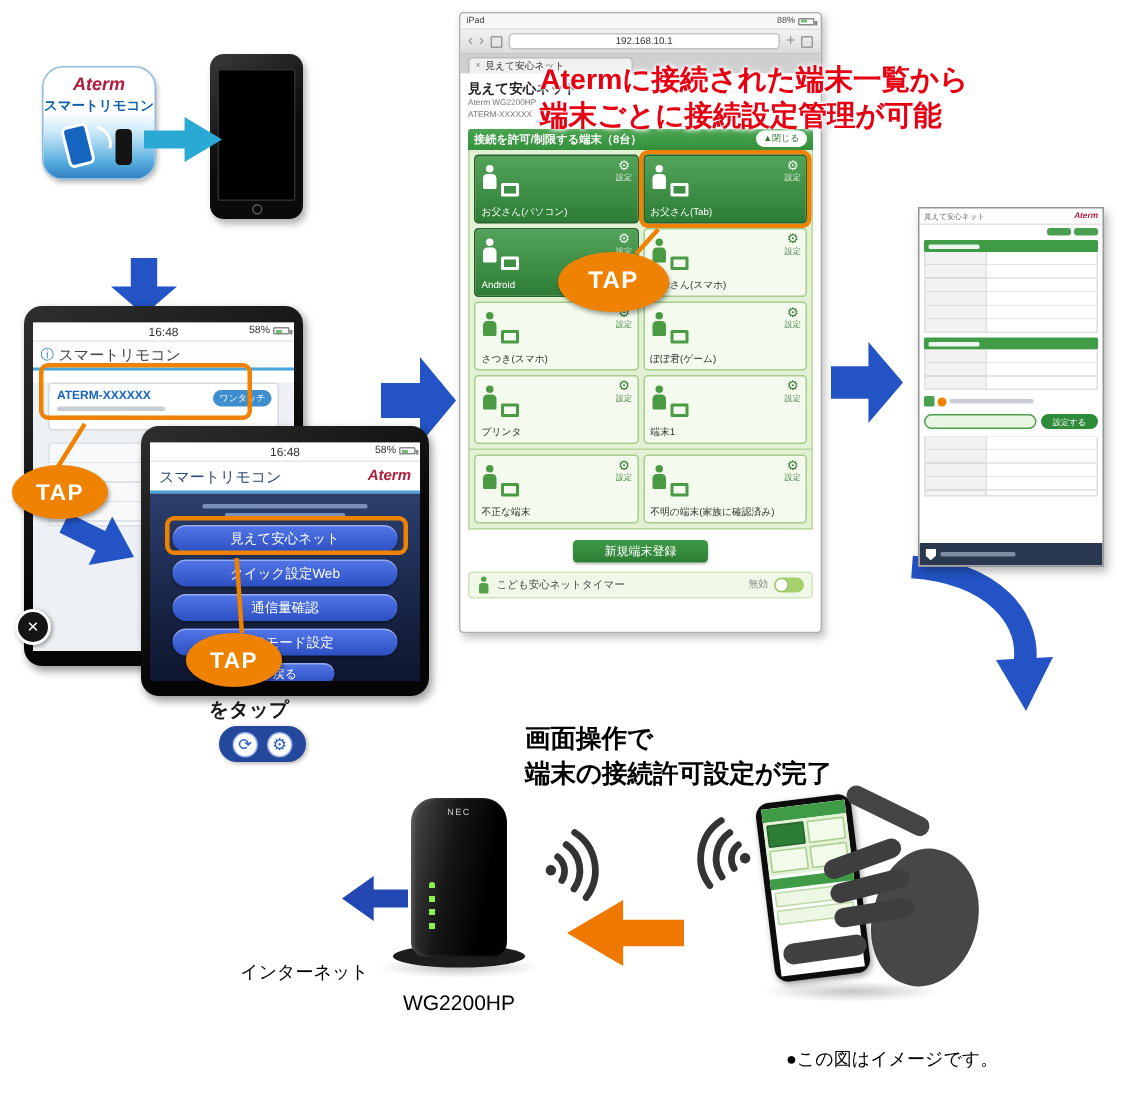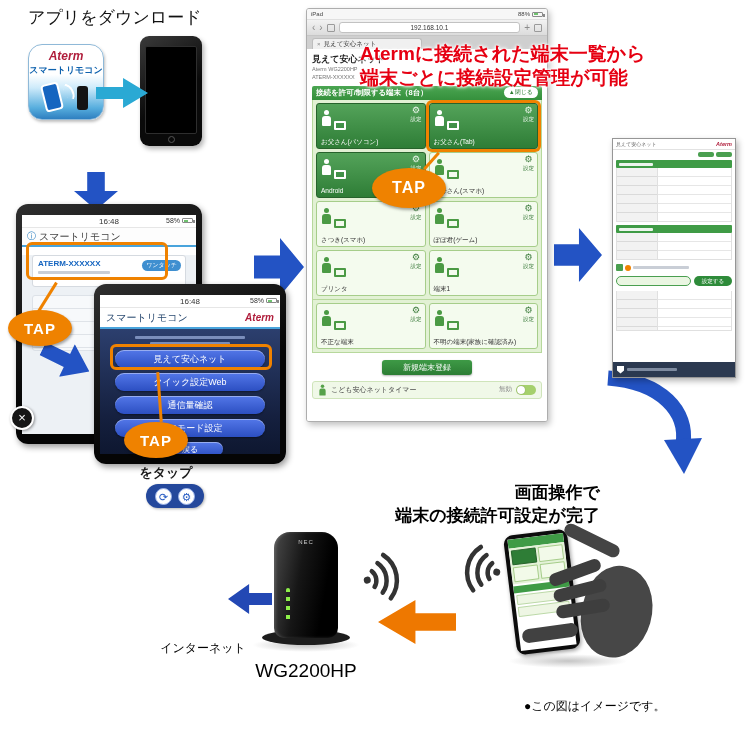--- a/index.html
+++ b/index.html
@@ -117,21 +117,21 @@
 .ico-g{width:7px;height:7px;background:#4a9f50;border-radius:1px}
 .ico-o{width:6px;height:6px;background:#ef8200;border-radius:50%}
 .sp-btnrow{display:flex;gap:3px;margin:5px 3px 0}
 .sp-btn1{flex:1;height:10px;border:1px solid #4a9f50;background:#eaf6e2;border-radius:5px}
 .sp-btn2{width:38px;height:10px;background:#2e8b3a;border-radius:5px;color:#fff;font-size:5.5px;display:flex;align-items:center;justify-content:center}
 .sp-foot{position:absolute;left:0;right:0;bottom:0;height:15px;background:#2b3950;display:flex;align-items:center;gap:3px;padding:0 4px}
 .shield{width:7px;height:8px;background:#fff;clip-path:polygon(0 0,100% 0,100% 62%,50% 100%,0 62%)}
 .sp-foot .bar{background:#7e8ba0;width:50px}
 
 
-.donetext{width:250px;text-align:right;font-size:17px;font-weight:600;color:#000;line-height:1.35;z-index:10}
+.donetext{width:250px;text-align:left;font-size:17px;font-weight:600;color:#000;line-height:1.35;z-index:10}
 .rt-body{position:absolute;left:20px;top:0;width:64px;height:106px;background:linear-gradient(100deg,#4a4a4a,#161616 40%,#000 75%);border-radius:16px 16px 10px 10px;box-shadow:inset 2px 0 3px rgba(255,255,255,.15)}
 .rt-brand{position:absolute;left:0;right:0;top:7px;text-align:center;font-size:6px;letter-spacing:1px;color:#c9c9c9}
 .rt-leds{position:absolute;left:12px;bottom:16px;width:4px;height:34px;background:repeating-linear-gradient(to bottom,#8ef04a 0,#8ef04a 4px,transparent 4px,transparent 9px);border-radius:2px}
 .rt-base{position:absolute;left:8px;top:98px;width:88px;height:15px;background:#1d1d1d;border-radius:50%}
 .rt-shadow{position:absolute;left:-2px;top:106px;width:108px;height:14px;background:radial-gradient(ellipse at center,#c2c2c2,rgba(255,255,255,0) 70%);border-radius:50%}
 
 .hp-shadow{position:absolute;left:12px;top:128px;width:120px;height:14px;background:radial-gradient(ellipse at center,#c5c5c5,rgba(255,255,255,0) 70%);border-radius:50%}
 .hp-palm{position:absolute;left:86px;top:40px;width:70px;height:92px;background:#474747;border-radius:46% 54% 50% 50%;transform:rotate(16deg)}
 .hp-phone{position:absolute;left:14px;top:6px;width:64px;height:120px;background:#0c0c0c;border-radius:9px;transform:rotate(-7deg);box-shadow:1px 2px 4px rgba(0,0,0,.4);padding:4px}
 .hp-screen{width:100%;height:100%;background:#fff;overflow:hidden}
@@ -140,28 +140,27 @@
 .hps-grid i{display:block;height:15px;background:#f2fae9;border:1px solid #a6cd8a;border-radius:1px}
 .hps-grid i.d{background:#2e7d36;border-color:#27632c}
 .hps-bar2{height:7px;background:#3f9b46;margin-top:2px}
 .hps-rows{padding:2px}
 .hps-rows b{display:block;height:10px;background:#eef6e4;border:1px solid #bcd9a8;border-radius:1px;margin-bottom:2px}
 .hp-finger{position:absolute;width:54px;height:13px;border-radius:7px;background:#3e3e3e}
 .hp-thumb{position:absolute;left:26px;top:100px;width:56px;height:14px;border-radius:8px;background:#414141;transform:rotate(-8deg)}
 .hp-index{position:absolute;left:66px;top:8px;width:60px;height:13px;border-radius:7px;background:#444;transform:rotate(26deg)}
 .note{font-size:12px;color:#000}
 .label12{font-size:12px;color:#000;text-align:center}
-.label13{font-size:19px;color:#000;text-align:center}
+.label13{font-size:14px;color:#000;text-align:center}
 </style>
 </head>
 <body>
 
 <div id="canvas">
 
-  <div class="abs" style="left:28px;top:6px;font-size:17px;font-weight:500">アプリをダウンロード</div>
 
   <div class="abs appicon" style="left:28px;top:44px">
     <div class="ai-brand">Aterm</div>
     <div class="ai-name">スマートリモコン</div>
     <div class="ai-art">
       <span class="ai-phone"></span>
       <span class="ai-wave"></span>
       <span class="ai-dev"></span>
     </div>
   </div>

